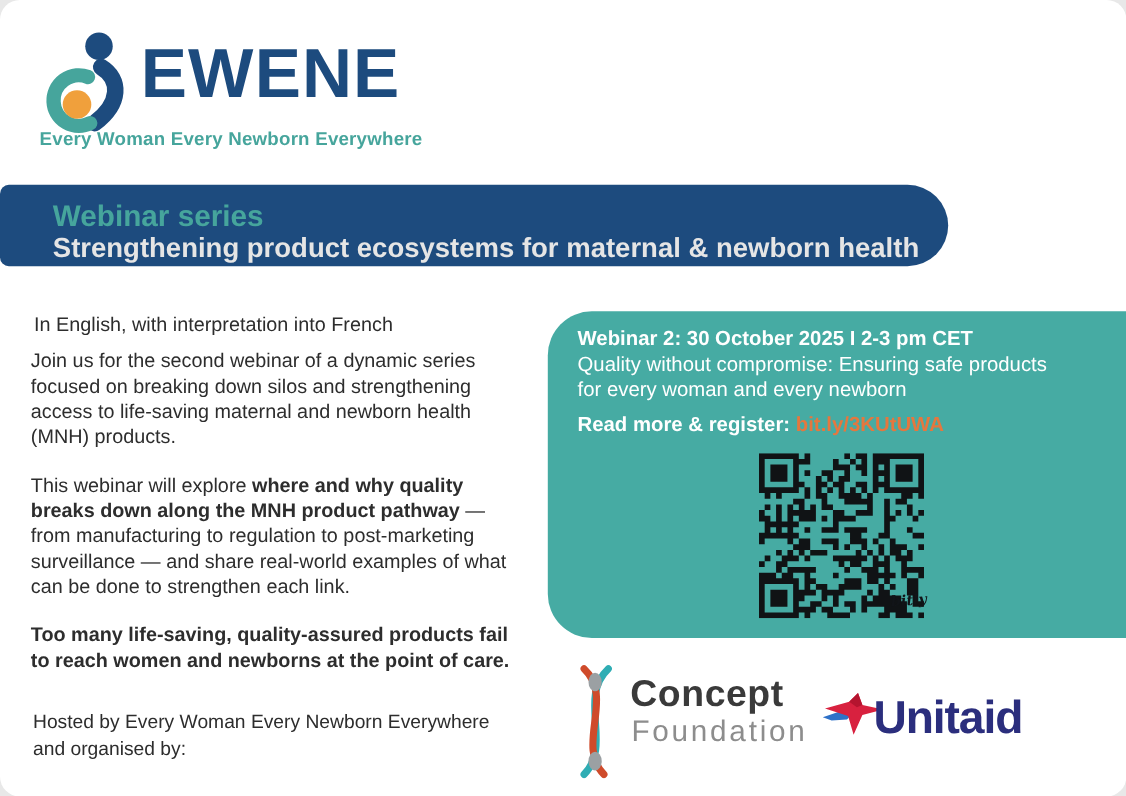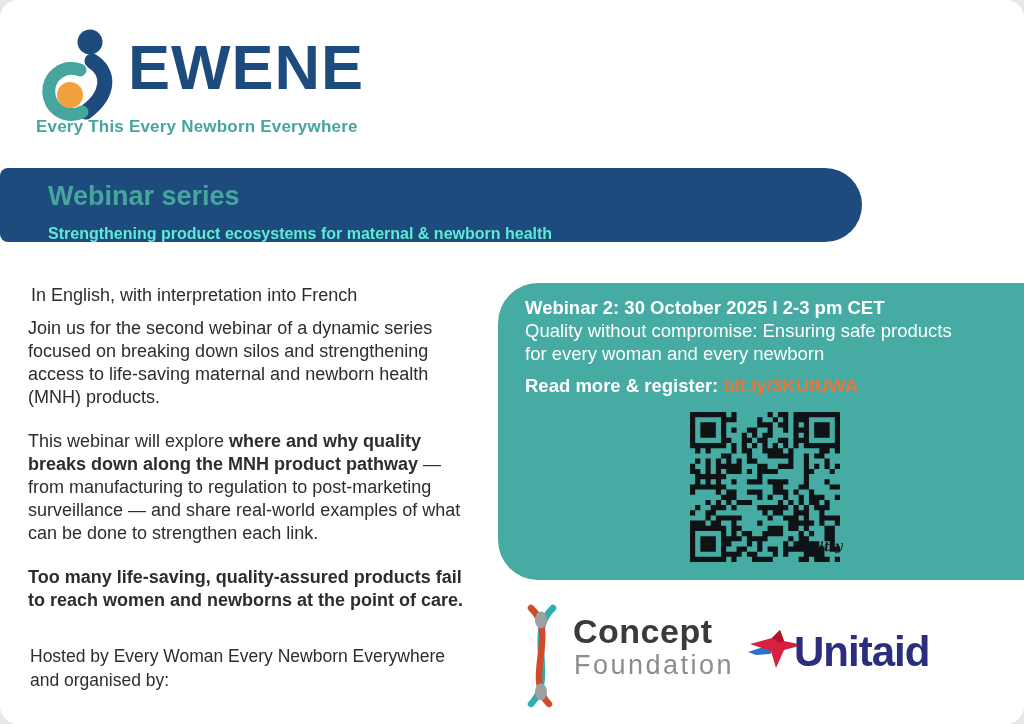--- a/index.html
+++ b/index.html
@@ -17,21 +17,21 @@
     position:absolute;left:36px;top:117px;font-size:17px;font-weight:700;
     color:#46a59c;letter-spacing:.2px;
   }
   
   .banner{
     position:absolute;left:0;top:168px;width:862px;height:74px;
     background:#1d4b7e;border-radius:10px 46px 46px 10px;
     box-sizing:border-box;padding:12px 0 0 48px;
   }
   .banner .kicker{font-size:27px;font-weight:700;color:#46a59c;line-height:1.2;}
-  .banner .title{font-size:16px;font-weight:700;color:#5eead4;margin-top:13px;white-space:nowrap;}
+  .banner .title{font-size:25px;font-weight:700;color:#e5e5e5;margin-top:0;white-space:nowrap;}
   
   .leftcol{position:absolute;left:28px;top:284px;width:465px;color:#2d2d2d;}
   .leftcol p{margin:0;font-size:18px;line-height:23px;white-space:pre-line;}
   .leftcol .lang{margin-left:3px;}
   .leftcol .gap-s{margin-top:10px;}
   .leftcol .gap-m{margin-top:21px;}
   .leftcol .bold{font-weight:700;}
   .hosted{
     position:absolute;left:30px;top:644px;width:420px;font-size:17.5px;
     line-height:24px;color:#2d2d2d;white-space:pre-line;
@@ -66,21 +66,21 @@
 
 <div class="stage">
 
   <svg class="logo-mark" viewBox="0 0 92 96" aria-hidden="true">
     <circle cx="56" cy="14" r="12.5" fill="#1d4b7e"></circle>
     <path d="M58 33 C76 44 76 66 52 84" stroke="#1d4b7e" stroke-width="15" stroke-linecap="round" fill="none"></path>
     <path d="M46 42 A23 23 0 1 0 48 84" stroke="#46a59c" stroke-width="13" stroke-linecap="round" fill="none"></path>
     <circle cx="36" cy="67" r="13" fill="#f0a03c"></circle>
   </svg>
   <div class="logo-word">EWENE</div>
-  <div class="logo-tag">Every This Every Newborn Everywhere</div>
+  <div class="logo-tag">Every Woman Every Newborn Everywhere</div>
 
   <div class="banner">
     <div class="kicker">Webinar series</div>
     <div class="title">Strengthening product ecosystems for maternal &amp; newborn health</div>
   </div>
 
   <div class="leftcol">
     <p class="lang">In English, with interpretation into French</p>
     <p class="gap-s">Join us for the second webinar of a dynamic series
 focused on breaking down silos and strengthening

